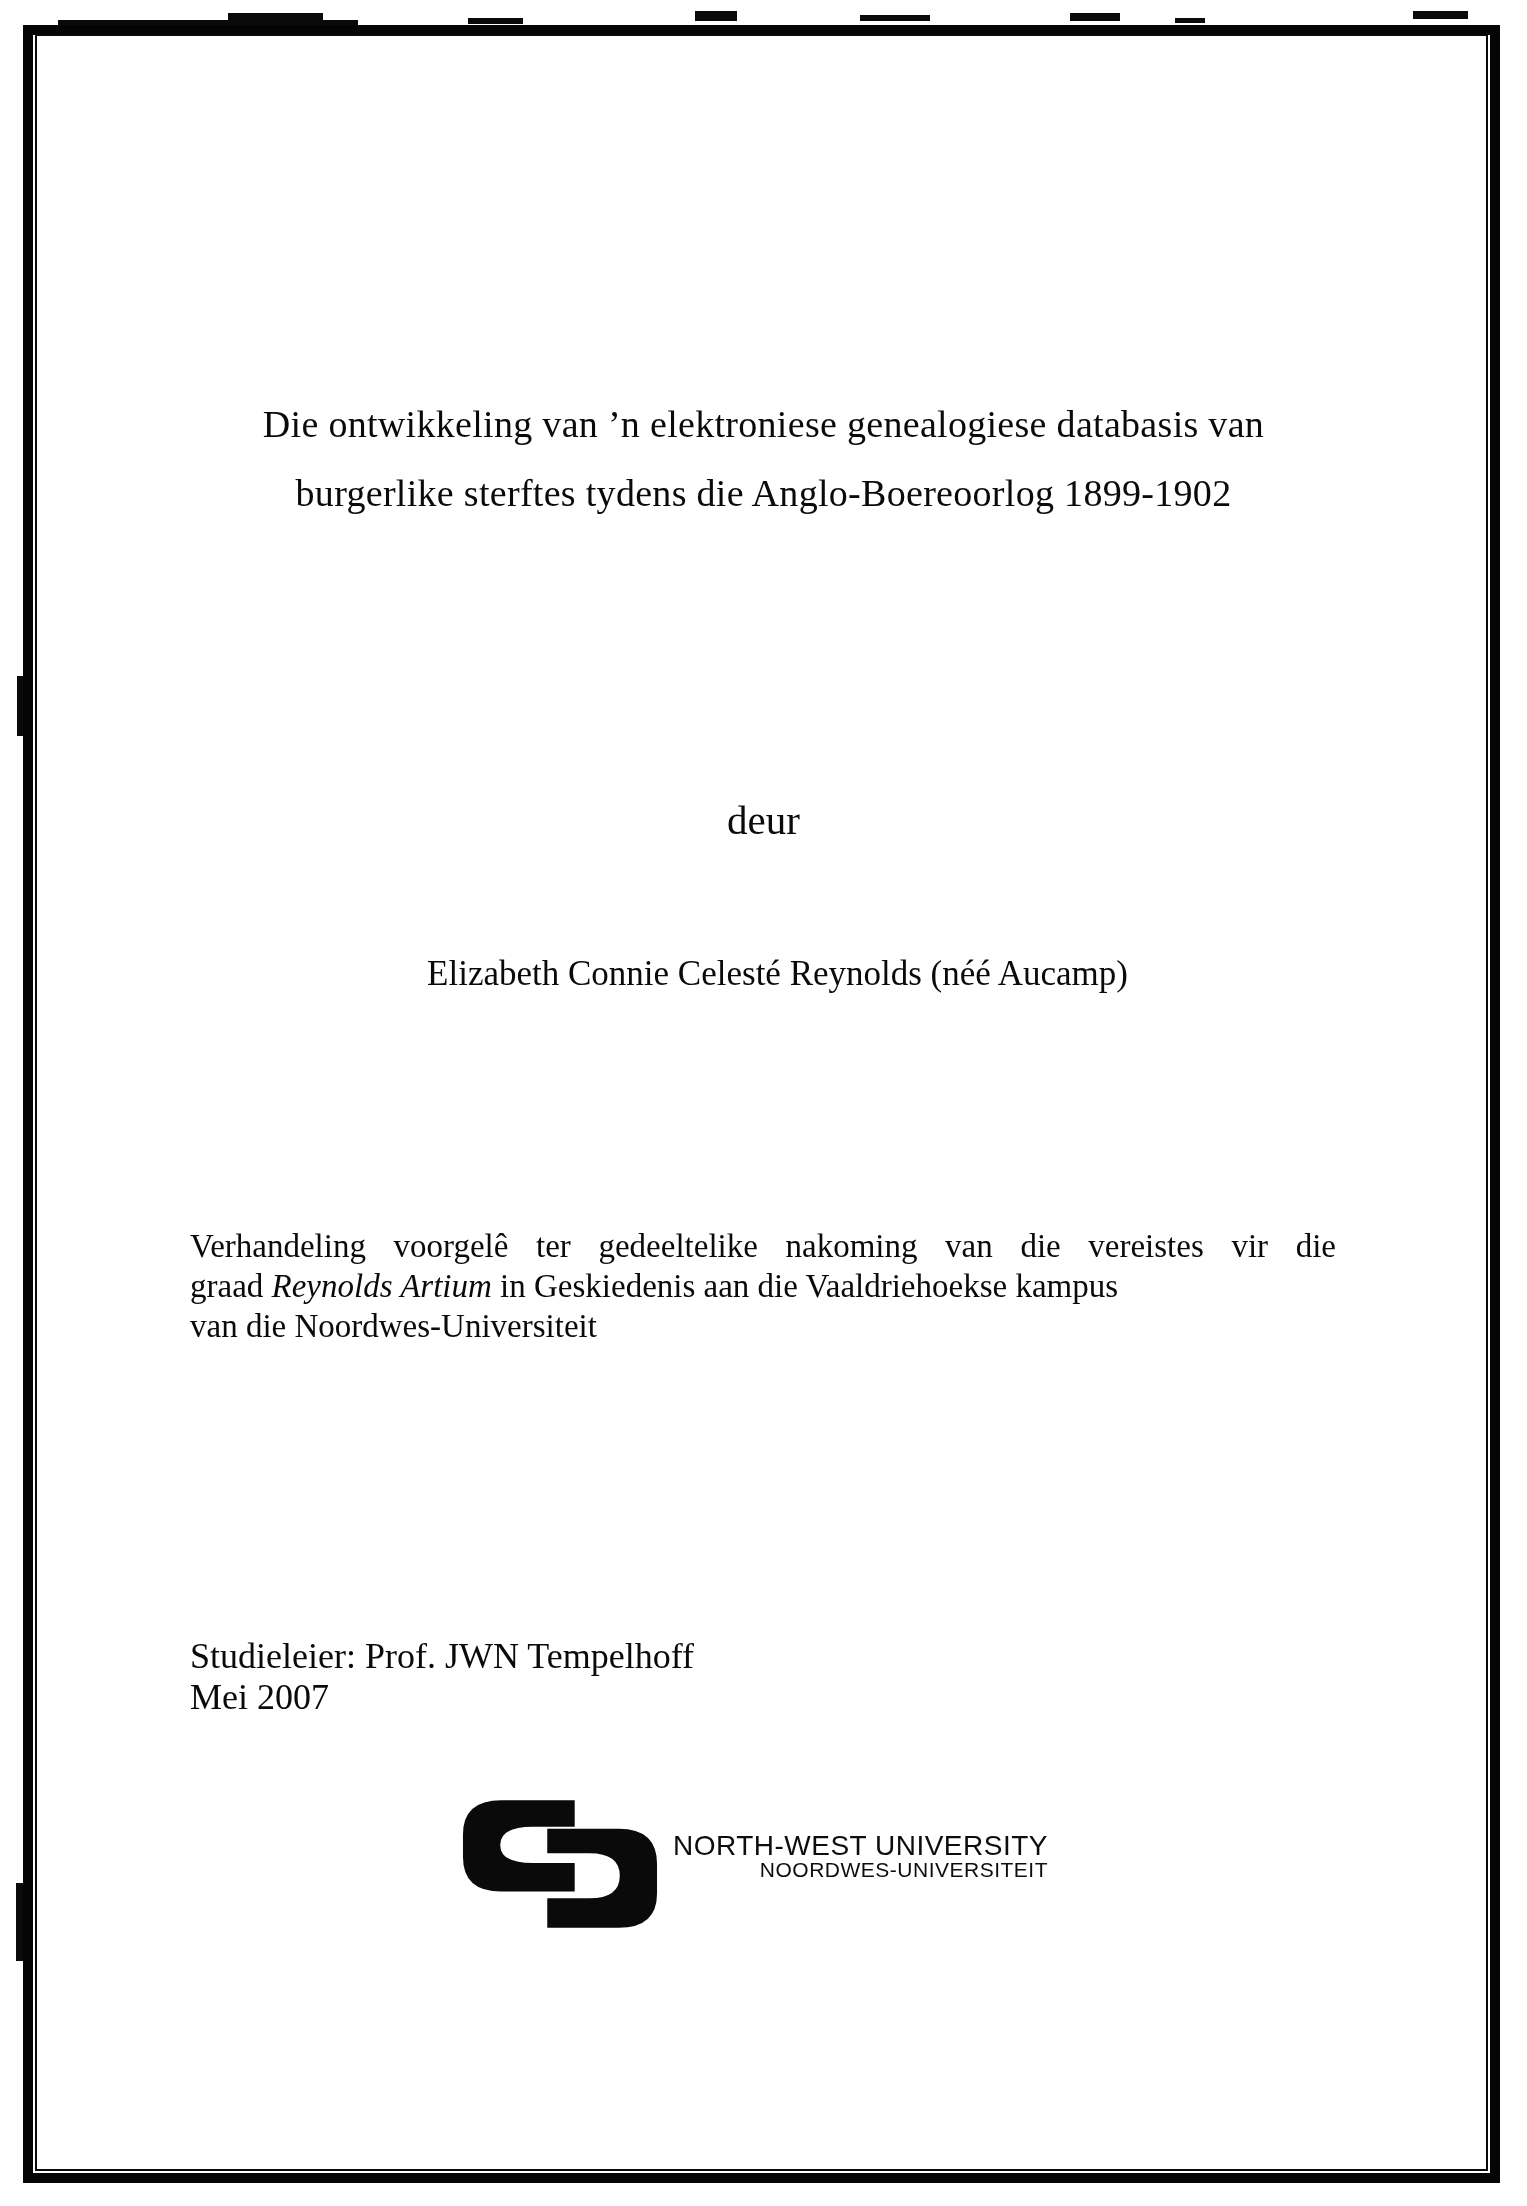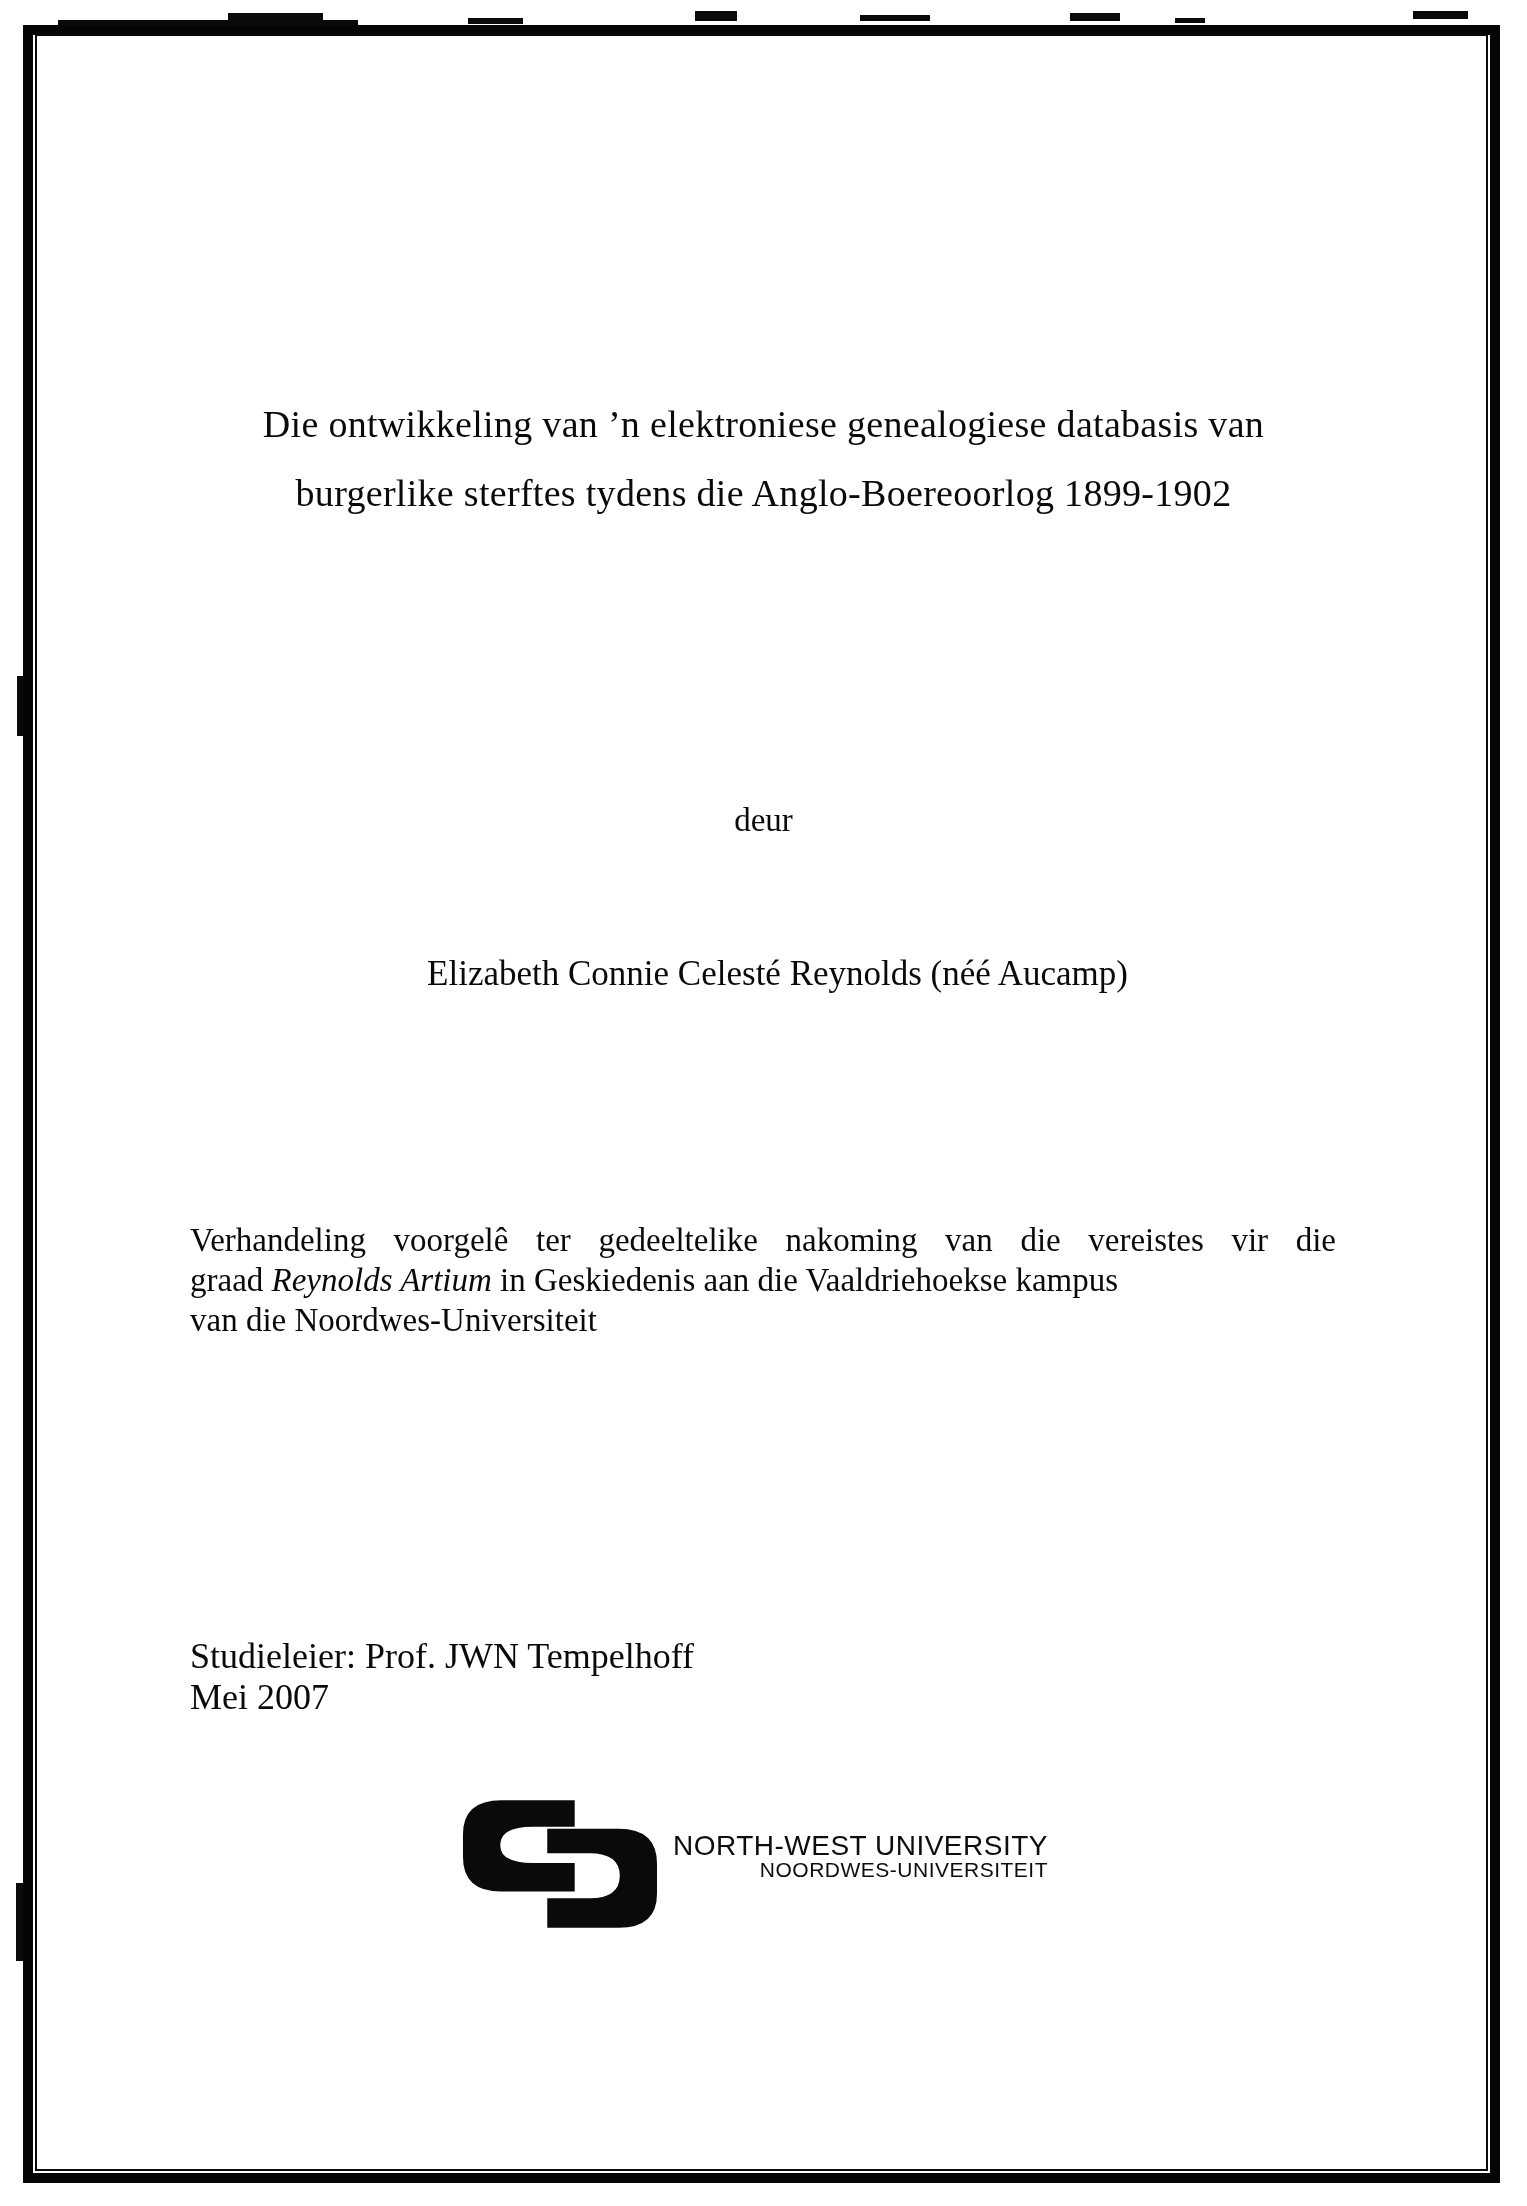--- a/index.html
+++ b/index.html
@@ -43,21 +43,21 @@
     font-size: 38px;
     font-weight: normal;
     line-height: 69px;
     letter-spacing: 0.3px;
   }
   .byline {
     position: absolute;
     left: 0; right: 0;
     top: 800px;
     text-align: center;
-    font-size: 33px;
+    font-size: 41px;
     line-height: 40px;
   }
   .author {
     position: absolute;
     left: 0; right: 0;
     top: 953px;
     text-align: center;
     font-size: 35px;
     line-height: 42px;
     transform: translateX(14px);
@@ -66,20 +66,21 @@
     position: absolute;
     left: 190px;
     top: 1220px;
     width: 1146px;
     font-size: 33px;
     line-height: 40px;
   }
   .statement .just {
     text-align: justify;
     text-align-last: justify;
+    margin-top: 6px;
   }
   .statement em {
     font-style: italic;
   }
   .supervisor-block {
     position: absolute;
     left: 190px;
     top: 1636px;
     font-size: 36px;
     line-height: 41px;

